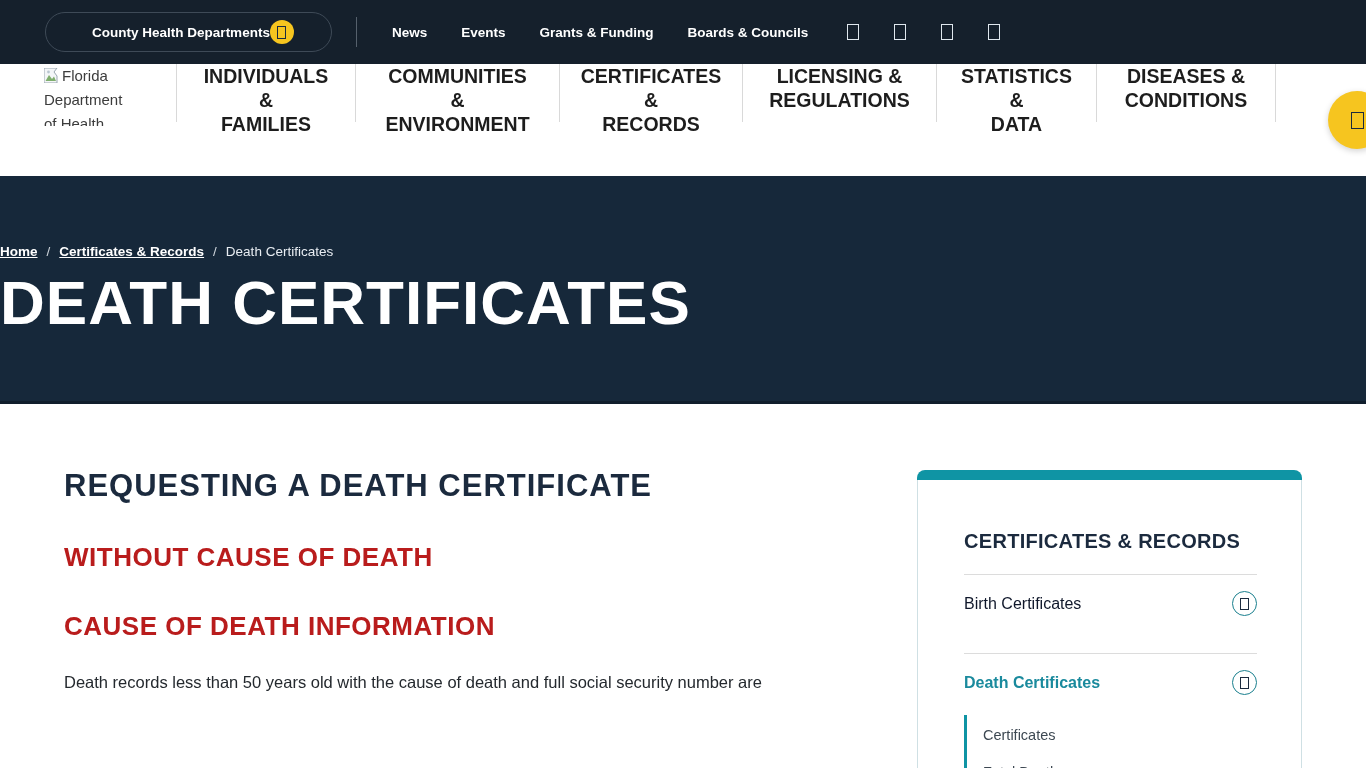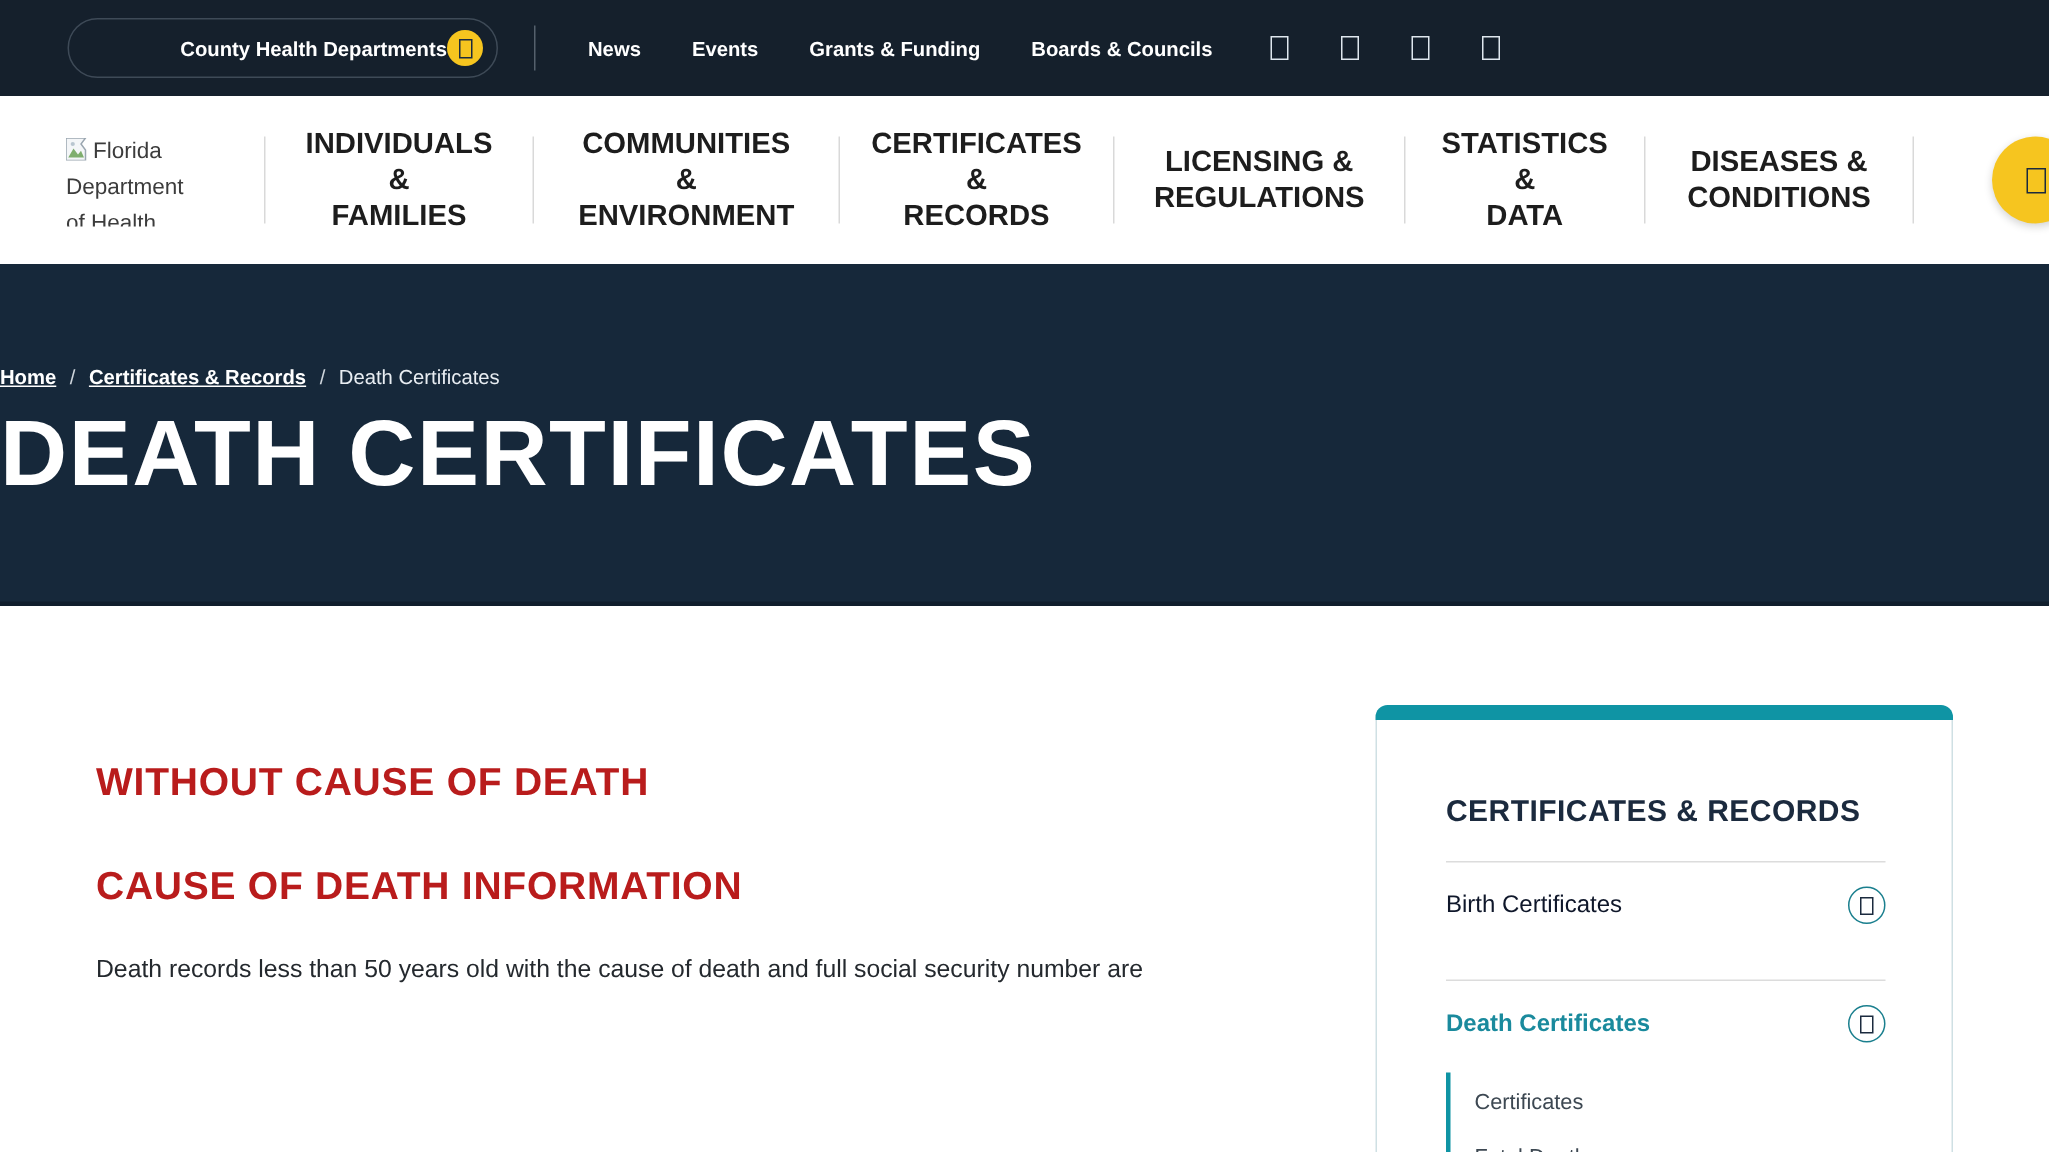--- a/index.html
+++ b/index.html
@@ -2,35 +2,35 @@
 <html><head>
 <meta charset="utf-8">
 <style>
   * { margin:0; padding:0; box-sizing:border-box; }
   html,body { width:1366px; height:768px; overflow:hidden; background:#fff;
     font-family:"Liberation Sans", sans-serif; }
 
   
   .topbar { height:64px; background:#15202c; display:flex; align-items:center; }
   .pill { height:40px; border:1px solid #3e4a57; border-radius:22px;
-    display:flex; align-items:center; justify-content:flex-end;
+    display:flex; align-items:center; justify-content:center;
     color:#fff; font-weight:bold; font-size:13.5px; padding:0 9px 0 18px; cursor:pointer; }
   .pill-county { width:287px; margin-left:45px; }
   .pill-lang { width:191px; margin-left:auto; }
   .yellow-dot { width:24px; height:24px; border-radius:50%; background:#f6c51f;
     display:flex; align-items:center; justify-content:center; flex:none; }
   .tofu-dark { width:9px; height:13px; border:1.5px solid #1b2a3e; }
   .tb-divider { width:1px; height:30px; background:#55606c; margin-left:24px; flex:none; }
   .tb-links { display:flex; gap:34px; margin-left:35px; }
   .tb-link { color:#fff; font-size:13.5px; font-weight:bold; cursor:pointer; white-space:nowrap; }
   .socials { display:flex; gap:35px; margin-left:39px; margin-right:56px; }
   .tofu-white { width:12px; height:16px; border:1.5px solid #dfe7ee; cursor:pointer; }
 
   
-  .mainnav { height:112px; background:#fff; display:flex; align-items:center; position:relative; }
+  .mainnav { height:112px; background:#fff; display:flex; position:relative; }
   .logo-box { width:176px; padding-left:44px; flex:none; }
   .logo-alt { width:95px; height:62px; overflow:hidden; font-size:15px;
     line-height:24px; color:#3c3c3c; }
   .broken-img { display:inline-block; vertical-align:-2px; margin-right:1px; }
   .nav-divider { width:1px; height:58px; background:#d9d9d9; flex:none; }
   .nav-item { flex:none; text-align:center; font-size:19.5px; font-weight:bold;
     color:#1d1d1d; line-height:24px; white-space:pre-line; cursor:pointer; }
   .w1{width:178px}.w2{width:203px}.w3{width:182px}.w4{width:193px}.w5{width:159px}.w6{width:178px}
   .nav-circle { position:absolute; right:-20px; top:50%; margin-top:-29px;
     width:58px; height:58px; border-radius:50%; background:#f6c51f;
@@ -141,20 +141,21 @@
     <span class="bc-sep">/</span>
     <span class="bc-link">Certificates &amp; Records</span>
     <span class="bc-sep">/</span>
     <span class="bc-current">Death Certificates</span>
   </div>
   <div class="hero-title">DEATH CERTIFICATES</div>
 </div>
 
 <div class="content">
   <div class="main-col">
+    <div class="h2-section">REQUESTING A DEATH CERTIFICATE</div>
     <div class="h3-teal">WITHOUT CAUSE OF DEATH</div>
     <div class="h3-teal">CAUSE OF DEATH INFORMATION</div>
     <p class="para">Death records less than 50 years old with the cause of death and full social security number are</p>
   </div>
 
   <div class="sidebar">
     <div class="side-topbar"></div>
     <div class="side-card">
       <div class="side-title">CERTIFICATES &amp; RECORDS</div>
       <div class="side-divider"></div>

